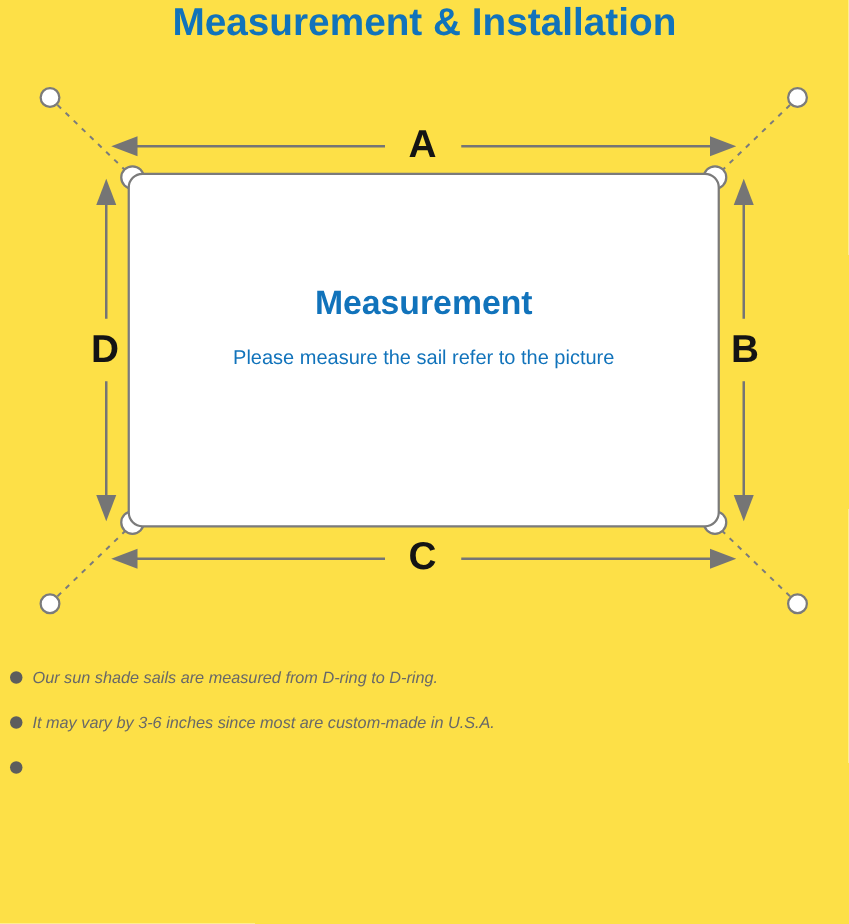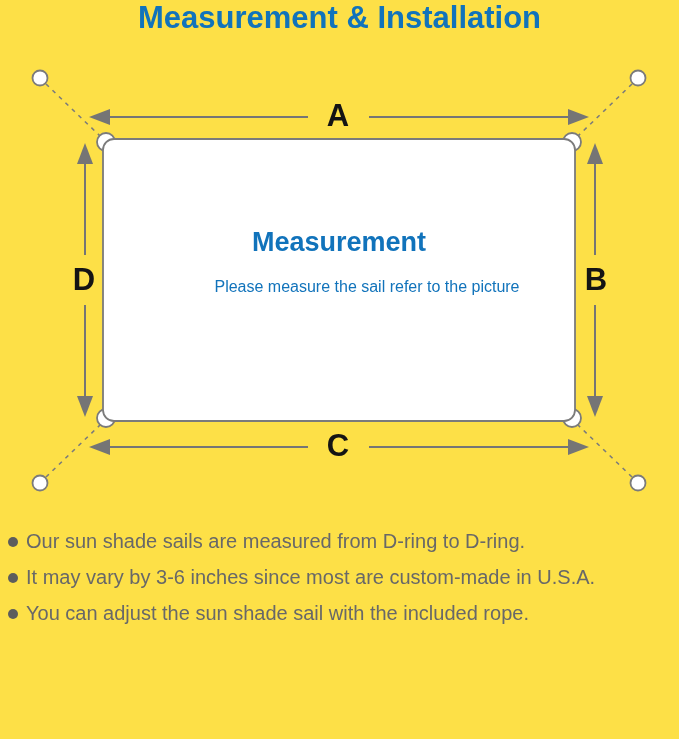--- a/index.html
+++ b/index.html
@@ -54,21 +54,20 @@
   }
   .center-subtitle {
     position: absolute;
     left: 103px;
     width: 472px;
     top: 223px;
     text-align: center;
     font-size: 16px;
     font-weight: 400;
     color: #1173BB;
-    padding-left: 28px;
   }
   .bullets {
     position: absolute;
     top: 531px;
     left: 8px;
     width: 664px;
     list-style: none;
     margin: 0;
     padding: 0;
   }
@@ -79,23 +78,24 @@
   }
   .bullet-dot {
     flex: 0 0 auto;
     width: 10px;
     height: 10px;
     border-radius: 50%;
     background: #5d5d5d;
     margin: 6px 8px 0 0;
   }
   .bullet-text {
-    font-size: 20px;
+    font-size: 13px;
     line-height: 21px;
     color: #686868;
+    font-style: italic;
   }
 </style>
 </head>
 <body>
 
 <div class="page">
 
   <div class="page-title">Measurement &amp; Installation</div>
 
   <div class="diagram">
@@ -152,17 +152,16 @@
     <li class="bullet-item">
       <span class="bullet-dot"></span>
       <span class="bullet-text">Our sun shade sails are measured from D-ring to D-ring.</span>
     </li>
     <li class="bullet-item">
       <span class="bullet-dot"></span>
       <span class="bullet-text">It may vary by 3-6 inches since most are custom-made in U.S.A.</span>
     </li>
     <li class="bullet-item">
       <span class="bullet-dot"></span>
-      <span class="bullet-text">You can adjust the sun shade sail with the included rope.</span>
     </li>
   </ul>
 
 </div>
 
 </body></html>

